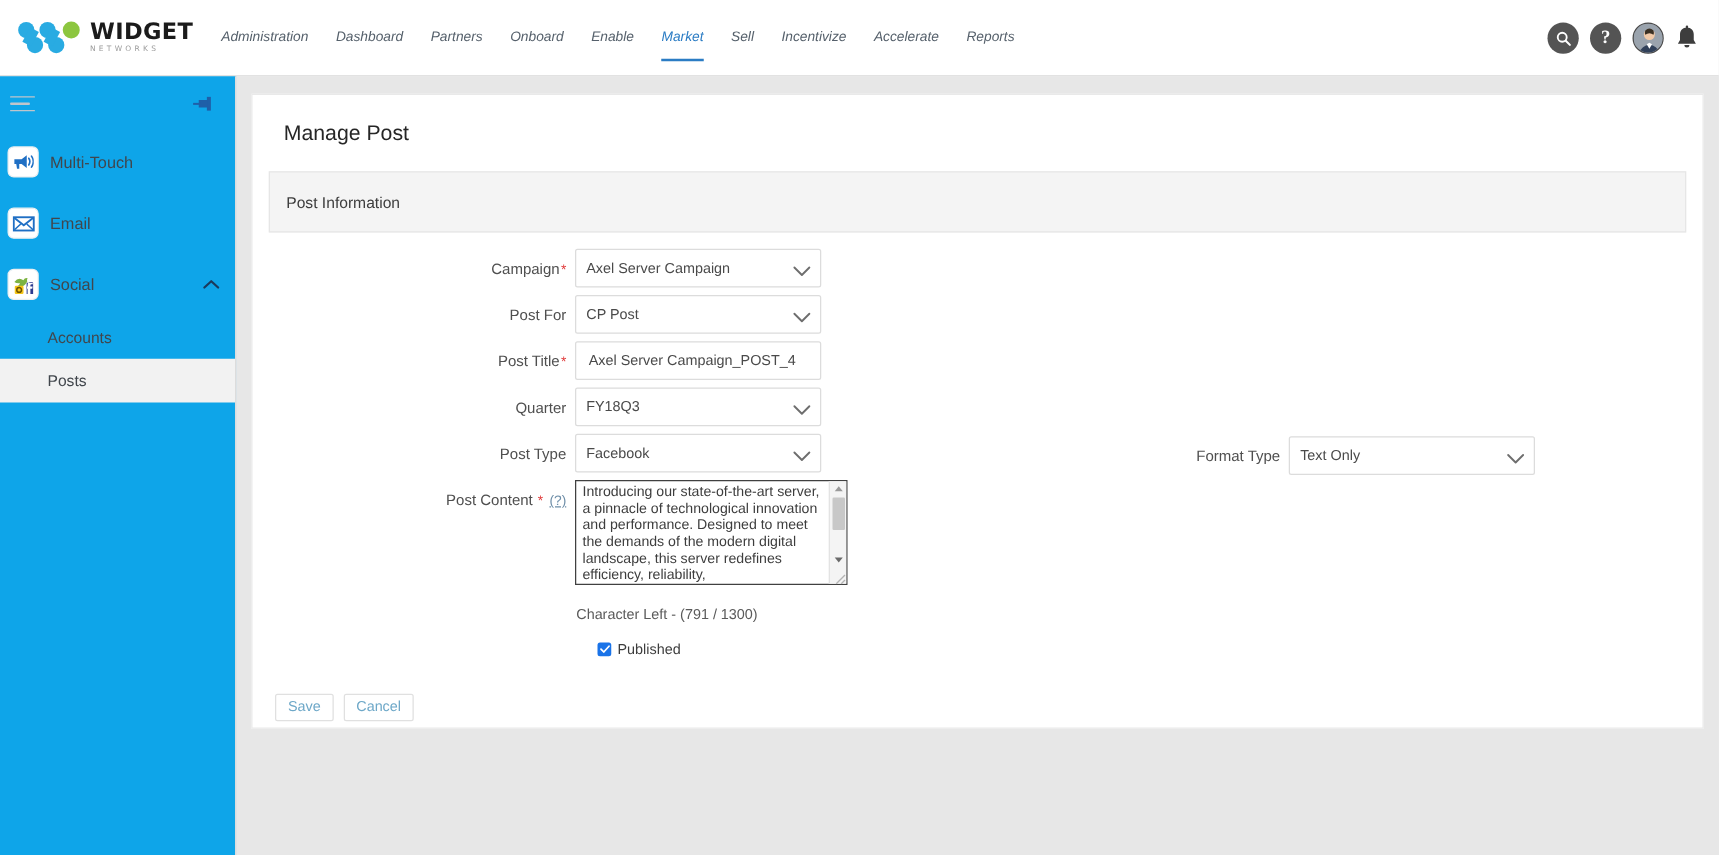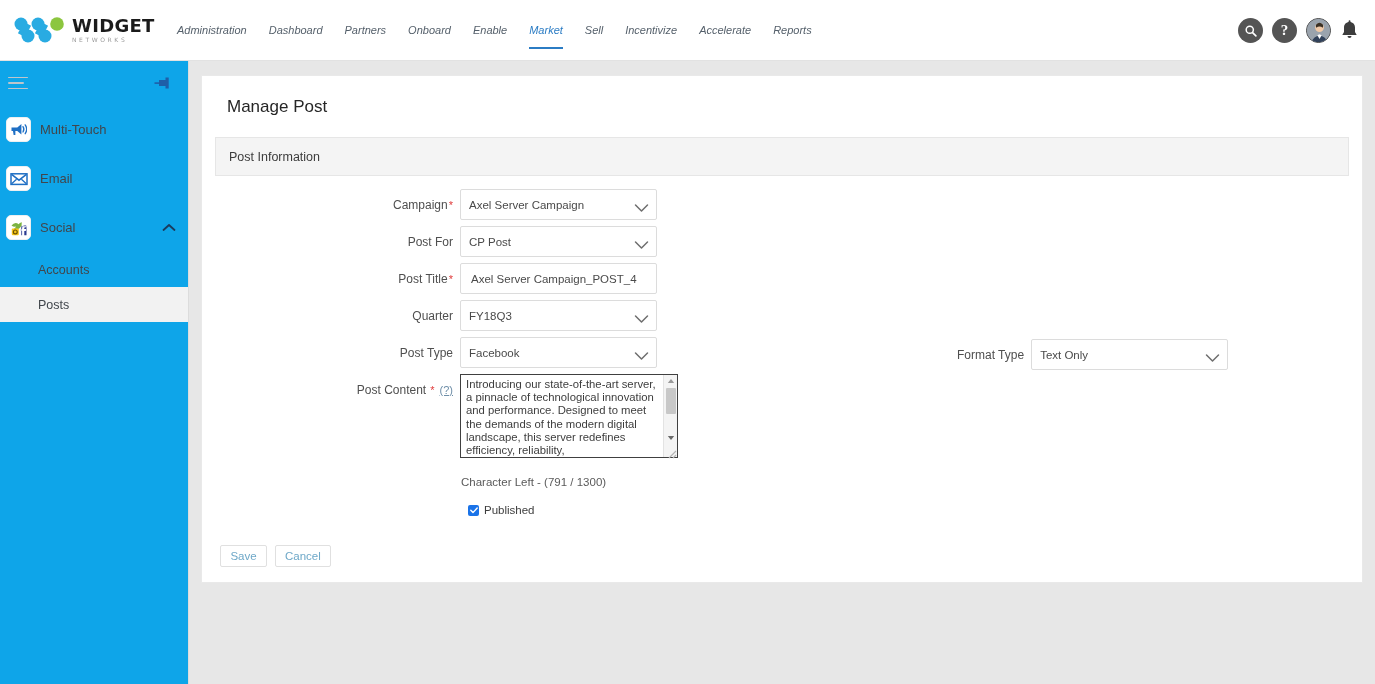--- a/index.html
+++ b/index.html
@@ -124,21 +124,21 @@
     width: 1162px; height: 508px;
     border: 1px solid #e9e9e9;
     padding: 15px 13px 0 13px;
   }
   .page-title {
     font-size: 17px; color: #262626;
     margin: 6px 0 0 12px; font-weight: normal;
   }
   .section-bar {
     margin-top: 20px;
-    height: 39px; background: #f4f4f4;
+    height: 49px; background: #f4f4f4;
     border: 1px solid #e6e6e6;
     display: flex; align-items: center;
     padding-left: 13px;
     font-size: 12.5px; color: #3d3d3d;
   }
 
   .form-area { position: relative; margin-top: 13px; }
   .row {
     display: flex; align-items: flex-start;
     margin-bottom: 6px;
@@ -198,22 +198,22 @@
   .resize-grip {
     position: absolute; right: 1px; bottom: 1px;
     width: 12px; height: 12px;
   }
   .charcount {
     font-size: 11.5px; color: #5a5a5a;
     margin-top: 18px; margin-left: 1px;
   }
 
   .check-row {
-    display: flex; align-items: center;
-    margin-top: 16px; margin-left: 8px;
+    display: flex; 
+    margin-top: 16px; margin-left: 18px;
   }
   .cbox {
     width: 11px; height: 11px; background: #1a73e8;
     border-radius: 2px; margin-right: 5px;
     display: flex; align-items: center; justify-content: center;
     cursor: pointer; flex: 0 0 auto;
   }
   .cbox-label { font-size: 11.5px; color: #3d3d3d; }
 
   .btn-row { display: flex; gap: 8px; margin-top: 29px; margin-left: 5px; }

